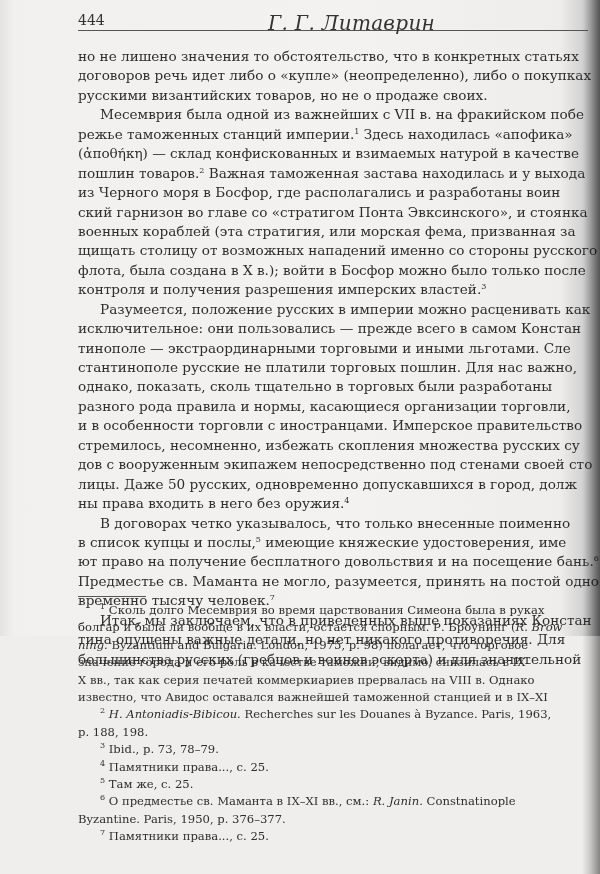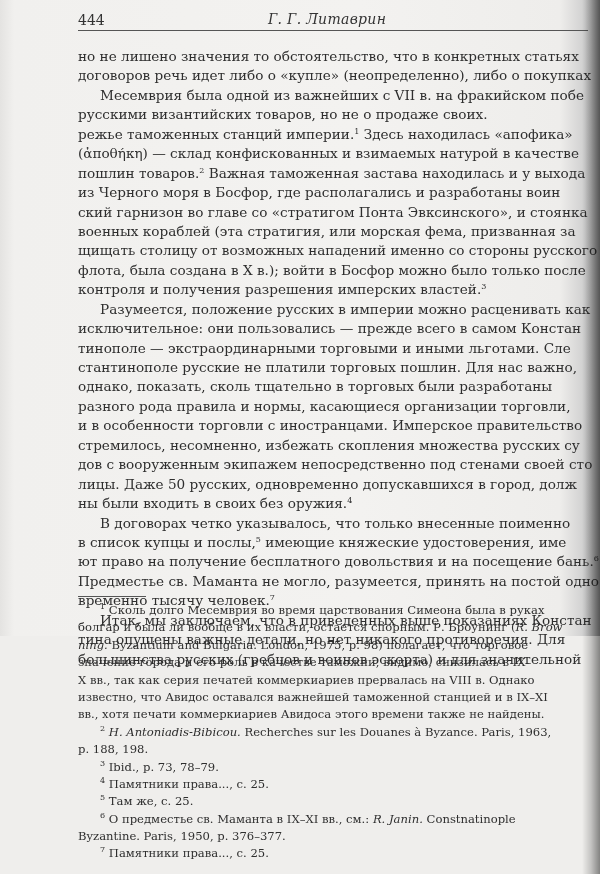--- a/index.html
+++ b/index.html
@@ -21,21 +21,21 @@
   .header {
     position: absolute; left: 78px; top: 8px; width: 510px; height: 22px;
     border-bottom: 1px solid #555;
   }
   .page-number {
     position: absolute; left: 0; top: 4px;
     font-size: 14px; color: #333;
   }
   .running-head {
     position: absolute; left: 190px; top: 3px;
-    font-size: 14px; font-style: italic; color: #333;
+    font-size: 20px; font-style: italic; color: #333;
     letter-spacing: 0.3px;
   }
   .body-text {
     position: absolute; left: 78px; top: 47px; width: 512px;
     font-size: 13.6px; line-height: 19.45px;
     white-space: nowrap;
   }
   .line { display: block; height: 19.45px; overflow: visible; }
   .indent { padding-left: 22px; }
   sup { font-size: 8px; line-height: 0; vertical-align: 5px; }
@@ -58,62 +58,61 @@
 <div class="page">
 
   <div class="header">
     <span class="page-number">444</span>
     <span class="running-head">Г. Г. Литаврин</span>
   </div>
 
   <div class="body-text">
     <span class="line">но не лишено значения то обстоятельство, что в конкретных статьях</span>
     <span class="line">договоров речь идет либо о «купле» (неопределенно), либо о покупках</span>
+    <span class="line">русскими византийских товаров, но не о продаже своих.</span>
     <span class="line indent">Месемврия была одной из важнейших с VII в. на фракийском побе</span>
-    <span class="line">русскими византийских товаров, но не о продаже своих.</span>
     <span class="line"><span>режье таможенных станций империи.</span><sup>1</sup><span> Здесь находилась «апофика»</span></span>
     <span class="line">(ἀποθήκη) — склад конфискованных и взимаемых натурой в качестве</span>
     <span class="line"><span>пошлин товаров.</span><sup>2</sup><span> Важная таможенная застава находилась и у выхода</span></span>
     <span class="line">из Черного моря в Босфор, где располагались и разработаны воин</span>
     <span class="line">ский гарнизон во главе со «стратигом Понта Эвксинского», и стоянка</span>
     <span class="line">военных кораблей (эта стратигия, или морская фема, призванная за</span>
     <span class="line">щищать столицу от возможных нападений именно со стороны русского</span>
     <span class="line">флота, была создана в Х в.); войти в Босфор можно было только после</span>
     <span class="line"><span>контроля и получения разрешения имперских властей.</span><sup>3</sup></span>
     <span class="line indent">Разумеется, положение русских в империи можно расценивать как</span>
     <span class="line">исключительное: они пользовались — прежде всего в самом Констан</span>
     <span class="line">тинополе — экстраординарными торговыми и иными льготами. Сле</span>
     <span class="line">стантинополе русские не платили торговых пошлин. Для нас важно,</span>
     <span class="line">однако, показать, сколь тщательно в торговых были разработаны</span>
     <span class="line">разного рода правила и нормы, касающиеся организации торговли,</span>
     <span class="line">и в особенности торговли с иностранцами. Имперское правительство</span>
     <span class="line">стремилось, несомненно, избежать скопления множества русских су</span>
     <span class="line">дов с вооруженным экипажем непосредственно под стенами своей сто</span>
     <span class="line">лицы. Даже 50 русских, одновременно допускавшихся в город, долж</span>
-    <span class="line"><span>ны были входить в своих без оружия.</span><sup>4</sup></span>
+    <span class="line"><span>ны права входить в него без оружия.</span><sup>4</sup></span>
     <span class="line indent">В договорах четко указывалось, что только внесенные поименно</span>
     <span class="line"><span>в список купцы и послы,</span><sup>5</sup><span> имеющие княжеские удостоверения, име</span></span>
     <span class="line"><span>ют право на получение бесплатного довольствия и на посещение бань.</span><sup>6</sup></span>
     <span class="line">Предместье св. Маманта не могло, разумеется, принять на постой одно</span>
     <span class="line"><span>временно тысячу человек.</span><sup>7</sup></span>
     <span class="line indent">Итак, мы заключаем, что в приведенных выше показаниях Констан</span>
     <span class="line">тина опущены важные детали, но нет никакого противоречия. Для</span>
     <span class="line">большинства русских (гребцов и воинов эскорта) и для значительной</span>
   </div>
 
   <div class="footnote-rule"></div>
 
   <div class="footnotes">
     <span class="fn-line fn-indent"><sup>1</sup> <span>Сколь долго Месемврия во время царствования Симеона была в руках</span></span>
     <span class="fn-line"><span>болгар и была ли вообще в их власти, остается спорным. Р. Броунинг (</span><span class="it">R. Brow</span></span>
     <span class="fn-line"><span class="it">ning.</span><span> Byzantium and Bulgaria. London, 1975, p. 98) полагает, что торговое</span></span>
     <span class="fn-line">значение города и его роль в качестве таможни, видимо, снизилась в IX–</span>
     <span class="fn-line">X вв., так как серия печатей коммеркиариев прервалась на VIII в. Однако</span>
     <span class="fn-line">известно, что Авидос оставался важнейшей таможенной станцией и в IX–XI</span>
-    <span class="fn-line">вв., хотя печати коммеркиариев Авидоса этого времени также не найдены.</span>
 
     <span class="fn-line fn-indent"><sup>2</sup> <span class="it">H. Antoniadis-Bibicou.</span><span> Recherches sur les Douanes à Byzance. Paris, 1963,</span></span>
     <span class="fn-line">p. 188, 198.</span>
 
     <span class="fn-line fn-indent"><sup>3</sup> <span>Ibid., p. 73, 78–79.</span></span>
     <span class="fn-line fn-indent"><sup>4</sup> <span>Памятники права..., с. 25.</span></span>
     <span class="fn-line fn-indent"><sup>5</sup> <span>Там же, с. 25.</span></span>
     <span class="fn-line fn-indent"><sup>6</sup> <span>О предместье св. Маманта в IX–XI вв., см.: </span><span class="it">R. Janin.</span><span> Constnatinople</span></span>
     <span class="fn-line">Byzantine. Paris, 1950, p. 376–377.</span>
     <span class="fn-line fn-indent"><sup>7</sup> <span>Памятники права..., с. 25.</span></span>

